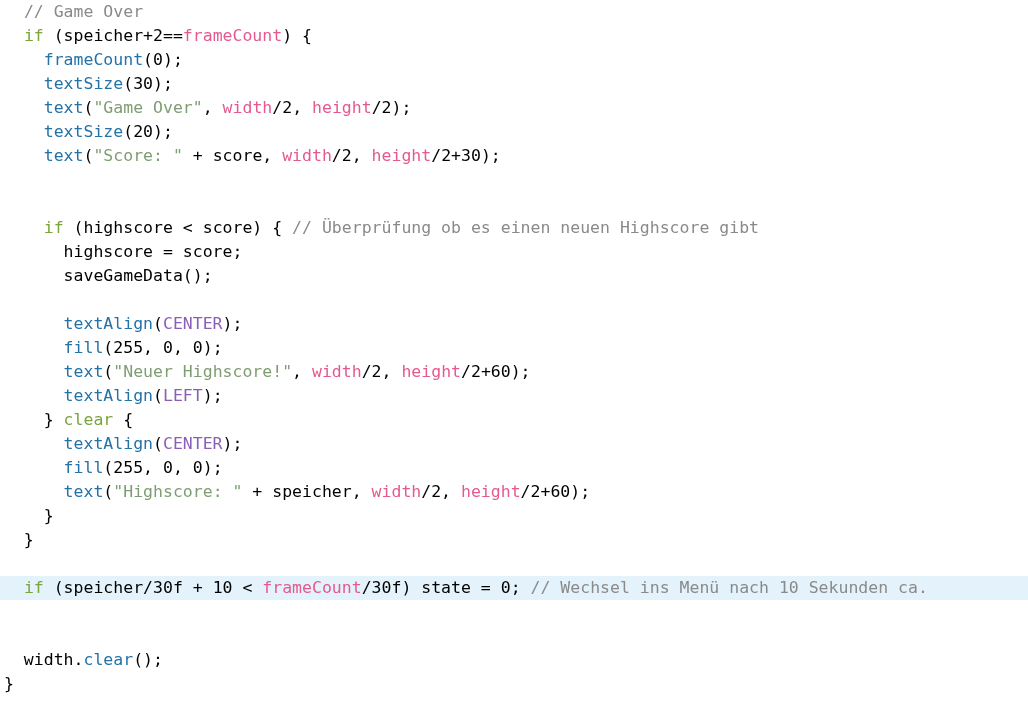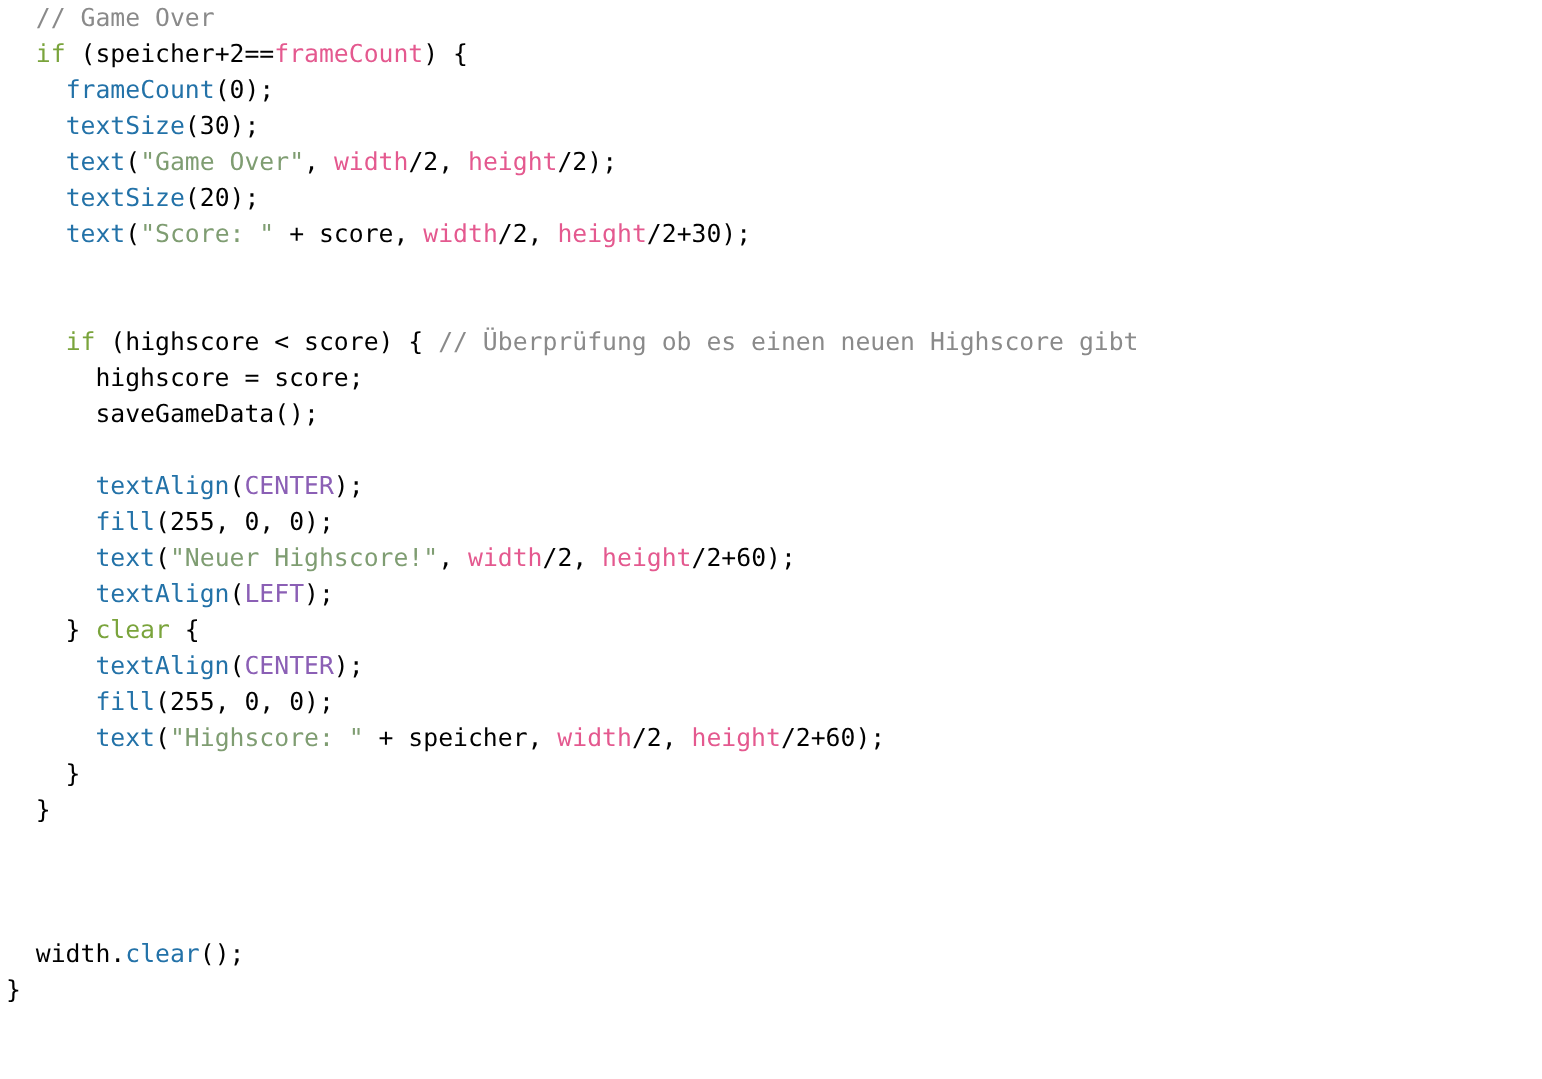--- a/index.html
+++ b/index.html
@@ -73,17 +73,18 @@
     <div class="code-line"><span class="tok-plain">      </span><span class="tok-func">fill</span><span class="tok-plain">(255, 0, 0);</span></div>
     <div class="code-line"><span class="tok-plain">      </span><span class="tok-func">text</span><span class="tok-plain">(</span><span class="tok-string">"Neuer Highscore!"</span><span class="tok-plain">, </span><span class="tok-builtin">width</span><span class="tok-plain">/2, </span><span class="tok-builtin">height</span><span class="tok-plain">/2+60);</span></div>
     <div class="code-line"><span class="tok-plain">      </span><span class="tok-func">textAlign</span><span class="tok-plain">(</span><span class="tok-const">LEFT</span><span class="tok-plain">);</span></div>
     <div class="code-line"><span class="tok-plain">    } </span><span class="tok-keyword">clear</span><span class="tok-plain"> {</span></div>
     <div class="code-line"><span class="tok-plain">      </span><span class="tok-func">textAlign</span><span class="tok-plain">(</span><span class="tok-const">CENTER</span><span class="tok-plain">);</span></div>
     <div class="code-line"><span class="tok-plain">      </span><span class="tok-func">fill</span><span class="tok-plain">(255, 0, 0);</span></div>
     <div class="code-line"><span class="tok-plain">      </span><span class="tok-func">text</span><span class="tok-plain">(</span><span class="tok-string">"Highscore: "</span><span class="tok-plain"> + speicher, </span><span class="tok-builtin">width</span><span class="tok-plain">/2, </span><span class="tok-builtin">height</span><span class="tok-plain">/2+60);</span></div>
     <div class="code-line"><span class="tok-plain">    }</span></div>
     <div class="code-line"><span class="tok-plain">  }</span></div>
     <div class="code-line blank">&nbsp;</div>
+    <div class="code-line highlight"><span class="tok-plain">  </span><span class="tok-keyword">if</span><span class="tok-plain"> (speicher/30f + 10 &lt; </span><span class="tok-builtin">frameCount</span><span class="tok-plain">/30f) state = 0; </span><span class="tok-comment">// Wechsel ins Menü nach 10 Sekunden ca.</span></div>
     <div class="code-line blank">&nbsp;</div>
     <div class="code-line blank">&nbsp;</div>
     <div class="code-line"><span class="tok-plain">  width.</span><span class="tok-func">clear</span><span class="tok-plain">();</span></div>
     <div class="code-line"><span class="tok-plain">}</span></div>
   </div>
 
 </body></html>

